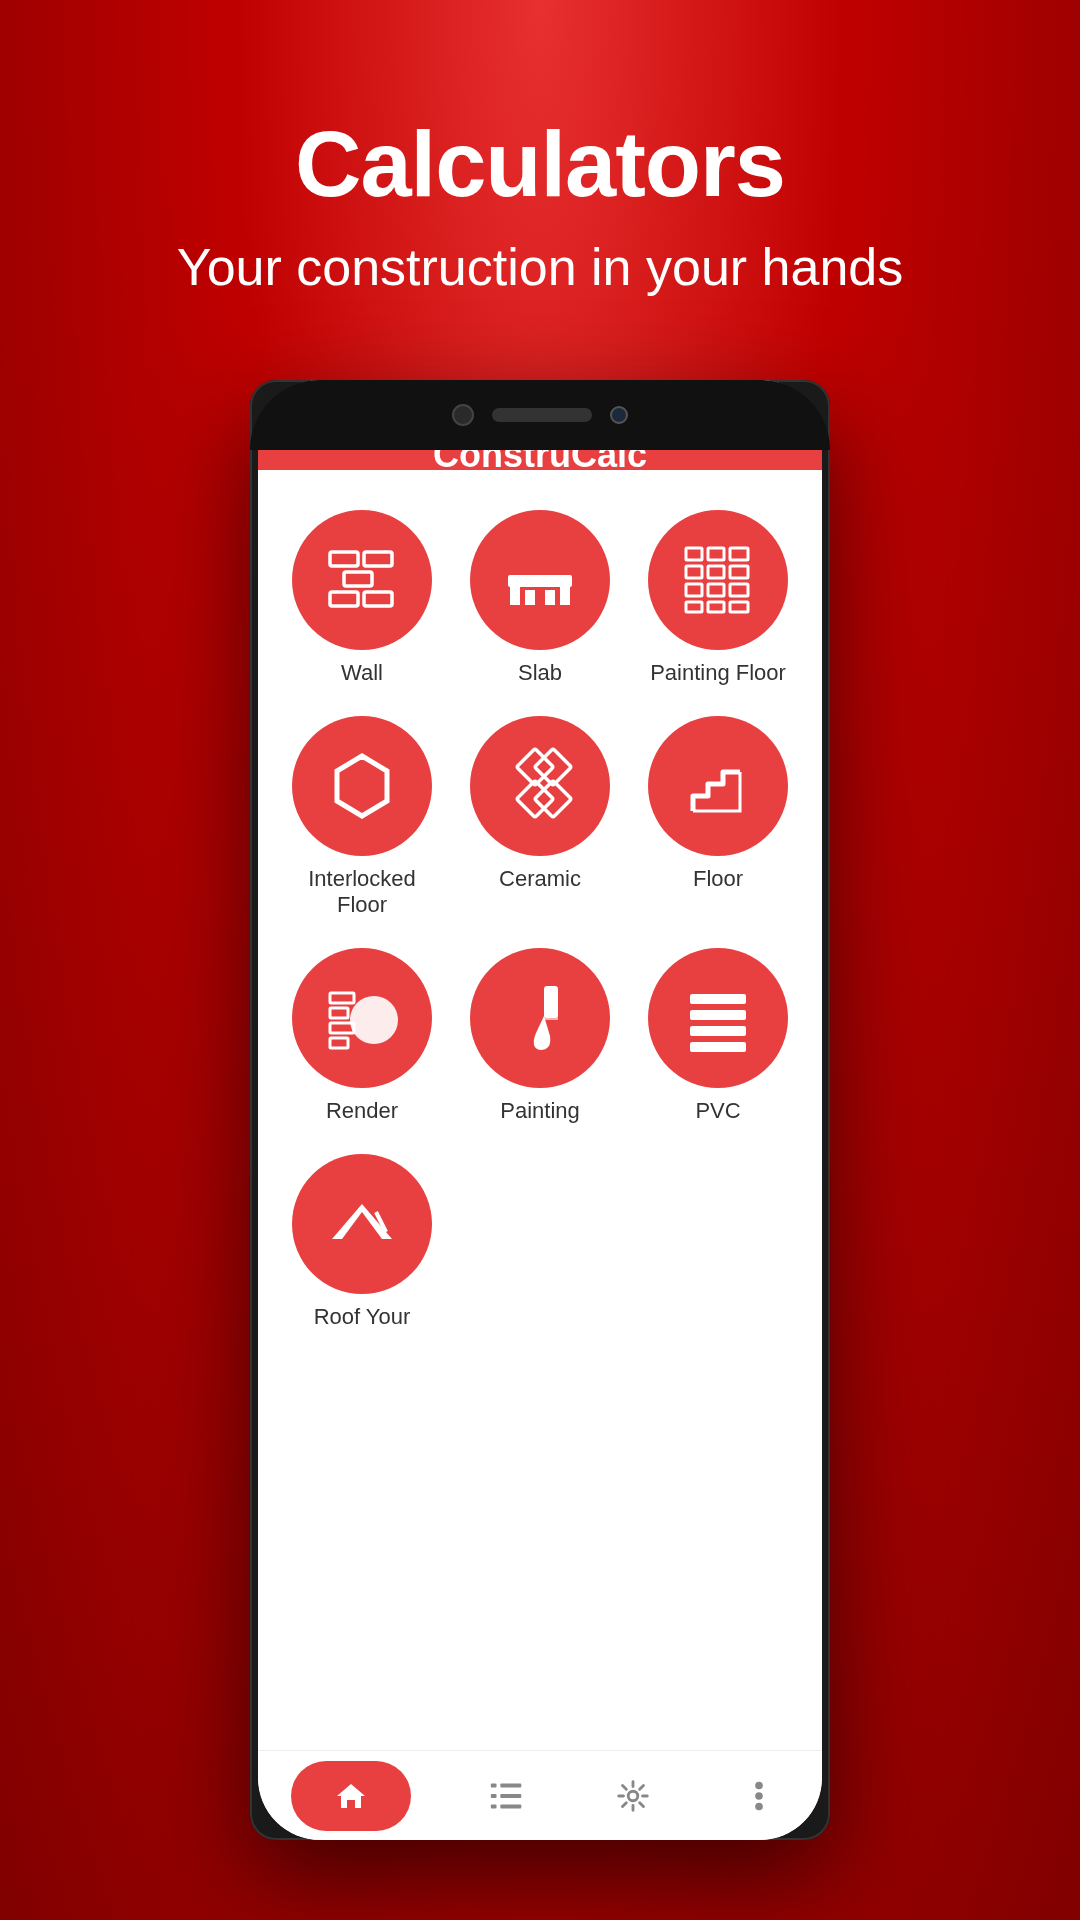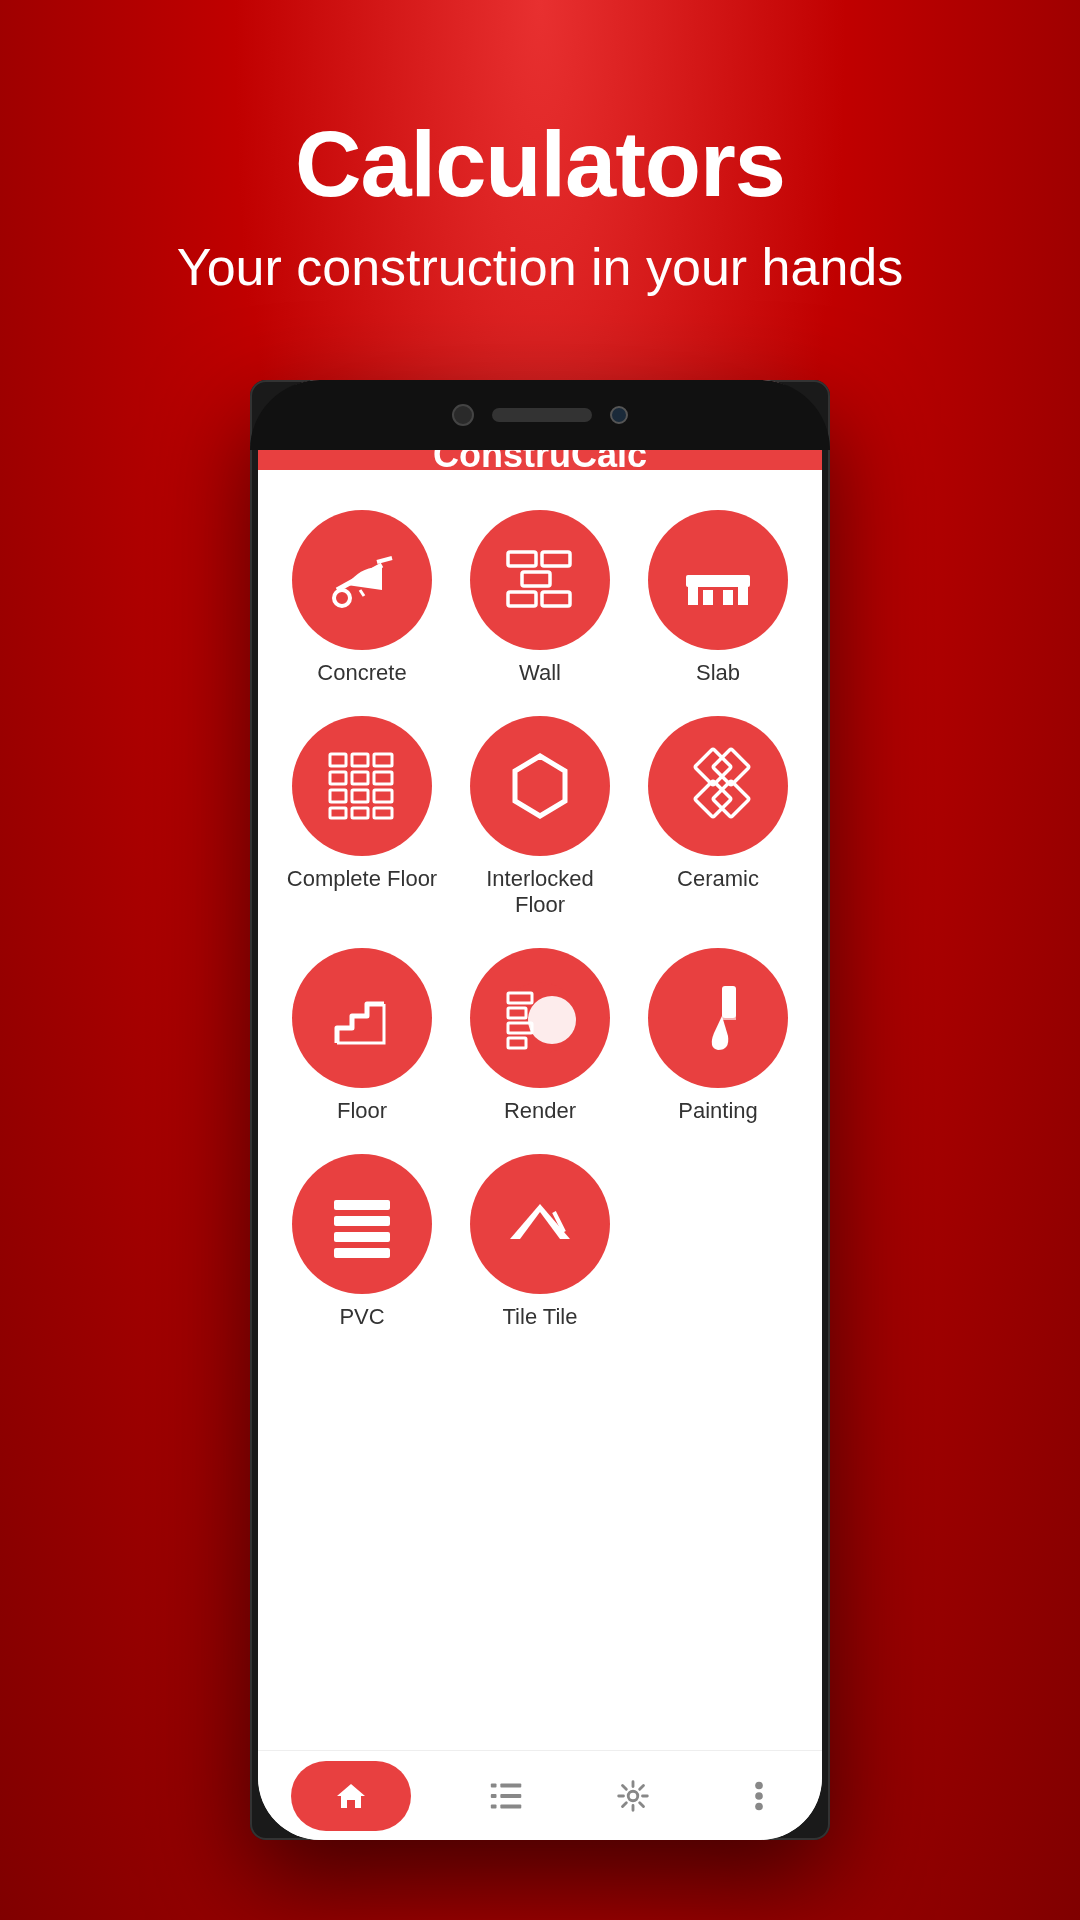--- a/index.html
+++ b/index.html
@@ -39,21 +39,21 @@
       transform: translateX(-50%);
       width: 580px;
       height: 1460px;
     }
 
     
     .phone-frame {
       width: 580px;
       height: 1460px;
       background: #1a1a1a;
-      border-radius: 16px;
+      border-radius: 26px;
       position: relative;
       box-shadow: 0 40px 100px rgba(0,0,0,0.6), inset 0 0 0 2px #333;
       overflow: hidden;
     }
 
     
     .phone-top-bar {
       position: absolute;
       top: 0;
       left: 0;
@@ -227,33 +227,20 @@
       </div>
 
       <div class="phone-screen">
         <div class="app-header">
           <span class="app-title">ConstruCalc</span>
         </div>
 
         <div class="app-content">
           <div class="grid">
 
-            <div class="grid-item">
-              <div class="icon-circle">
-                <svg viewBox="0 0 80 80">
-
-                  <line x1="15" y1="50" x2="60" y2="25" stroke="white" stroke-width="5" fill="none"></line>
-                  <path d="M25 45 Q40 25 60 28 L60 50 Z" fill="white"></path>
-                  <circle cx="20" cy="58" r="8" fill="none" stroke="white" stroke-width="4"></circle>
-                  <line x1="55" y1="22" x2="70" y2="18" stroke="white" stroke-width="4"></line>
-                  <path d="M38 50 L42 56" stroke="white" stroke-width="3"></path>
-                </svg>
-              </div>
-              <span class="item-label">Concrete</span>
-            </div>
 
             <div class="grid-item">
               <div class="icon-circle">
                 <svg viewBox="0 0 80 80">
                   <rect x="8" y="12" width="28" height="14" rx="2" fill="none" stroke="white" stroke-width="3.5"></rect>
                   <rect x="42" y="12" width="28" height="14" rx="2" fill="none" stroke="white" stroke-width="3.5"></rect>
                   <rect x="22" y="32" width="28" height="14" rx="2" fill="none" stroke="white" stroke-width="3.5"></rect>
                   <rect x="8" y="52" width="28" height="14" rx="2" fill="none" stroke="white" stroke-width="3.5"></rect>
                   <rect x="42" y="52" width="28" height="14" rx="2" fill="none" stroke="white" stroke-width="3.5"></rect>
                 </svg>
@@ -287,21 +274,21 @@
                   <rect x="30" y="26" width="16" height="12" rx="1" fill="none" stroke="white" stroke-width="3"></rect>
                   <rect x="52" y="26" width="18" height="12" rx="1" fill="none" stroke="white" stroke-width="3"></rect>
                   <rect x="8" y="44" width="16" height="12" rx="1" fill="none" stroke="white" stroke-width="3"></rect>
                   <rect x="30" y="44" width="16" height="12" rx="1" fill="none" stroke="white" stroke-width="3"></rect>
                   <rect x="52" y="44" width="18" height="12" rx="1" fill="none" stroke="white" stroke-width="3"></rect>
                   <rect x="8" y="62" width="16" height="10" rx="1" fill="none" stroke="white" stroke-width="3"></rect>
                   <rect x="30" y="62" width="16" height="10" rx="1" fill="none" stroke="white" stroke-width="3"></rect>
                   <rect x="52" y="62" width="18" height="10" rx="1" fill="none" stroke="white" stroke-width="3"></rect>
                 </svg>
               </div>
-              <span class="item-label">Complete Floor</span>
+              <span class="item-label">Painting Floor</span>
             </div>
 
             <div class="grid-item">
               <div class="icon-circle">
                 <svg viewBox="0 0 80 80">
 
                   <polygon points="40,10 65,25 65,55 40,70 15,55 15,25" fill="none" stroke="white" stroke-width="5"></polygon>
                 </svg>
               </div>
               <span class="item-label">Interlocked  Floor</span>
@@ -379,21 +366,21 @@
             <div class="grid-item">
               <div class="icon-circle">
                 <svg viewBox="0 0 80 80">
 
                   <polygon points="10,55 40,20 70,55" fill="white"></polygon>
                   <polygon points="20,55 40,28 60,55" fill="#e84040"></polygon>
 
                   <line x1="54" y1="28" x2="64" y2="48" stroke="white" stroke-width="4"></line>
                 </svg>
               </div>
-              <span class="item-label">Tile Tile</span>
+              <span class="item-label">Roof Your</span>
             </div>
 
           </div>
         </div>
 
         <div class="app-bottom-nav">
           <div class="nav-home-btn">
             <svg width="36" height="36" viewBox="0 0 36 36" fill="white">
               <path d="M18 6 L4 18 L8 18 L8 30 L14 30 L14 22 L22 22 L22 30 L28 30 L28 18 L32 18 Z"></path>
             </svg>

